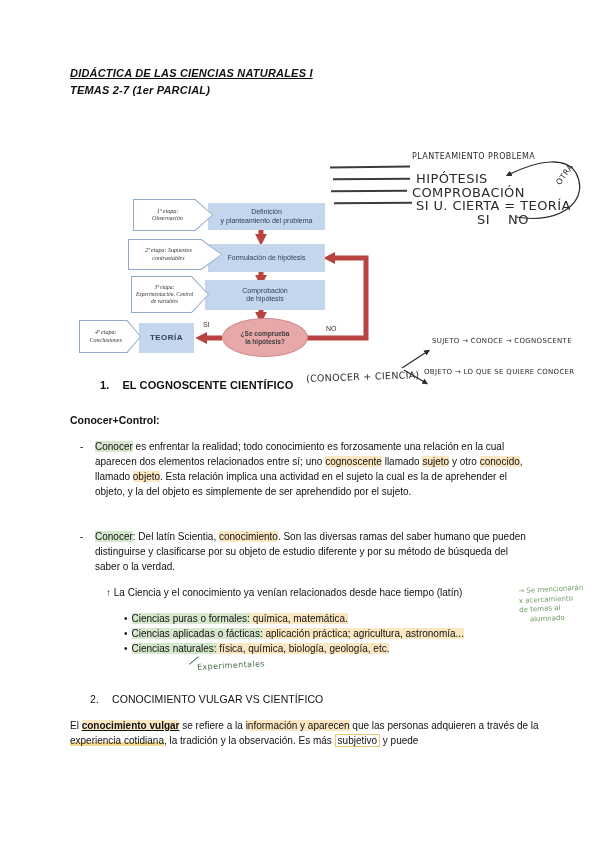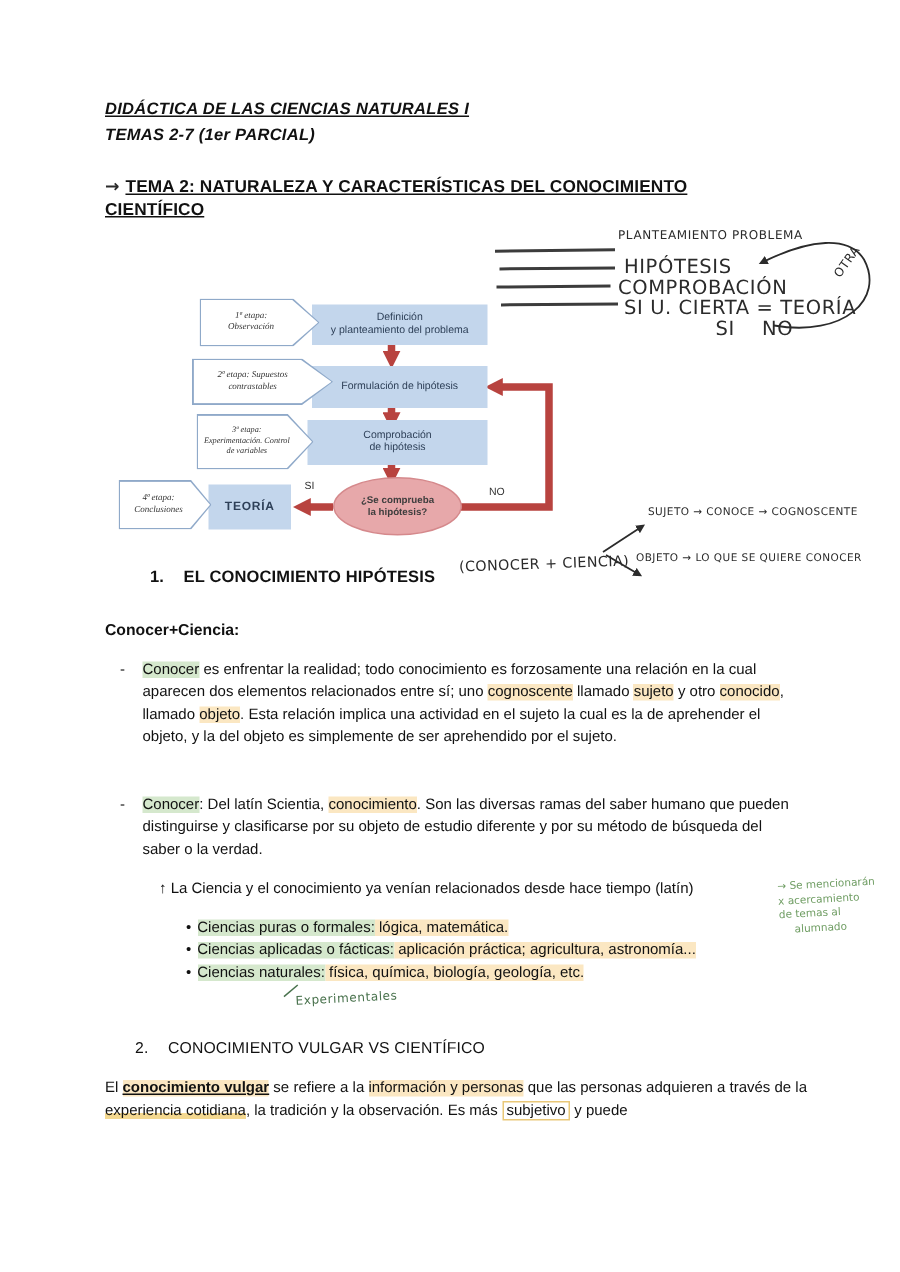--- a/index.html
+++ b/index.html
@@ -58,23 +58,20 @@
             background-position:0 95%;background-repeat:no-repeat;}
   .boxed{border:1px solid #e9c878;padding:0 2px;}
 </style>
 </head>
 <body>
 
 <div class="page">
 
   <div class="abs course">DIDÁCTICA DE LAS CIENCIAS NATURALES I</div>
   <div class="abs subtitle">TEMAS 2-7 (1er PARCIAL)</div>
-  <div class="abs tema">
-    <span class="arrow hand">→</span><span class="tema-text">TEMA 2: NATURALEZA Y CARACTERÍSTICAS DEL CONOCIMIENTO CIENTÍFICO</span>
-  </div>
 
   <svg class="abs layer" style="left:70px;top:155px" width="310" height="215" viewBox="0 0 310 215">
     <defs>
       <marker id="ah" viewBox="0 0 10 10" refX="1" refY="5" markerWidth="2.4" markerHeight="2.4" orient="auto">
         <path d="M0,0 L10,5 L0,10 Z" fill="#b8433f"></path>
       </marker>
     </defs>
     <path d="M191,75 V80" stroke="#b8433f" stroke-width="5" fill="none" marker-end="url(#ah)"></path>
     <path d="M191,116 V121" stroke="#b8433f" stroke-width="5" fill="none" marker-end="url(#ah)"></path>
     <path d="M191,155 V158" stroke="#b8433f" stroke-width="5" fill="none" marker-end="url(#ah)"></path>
@@ -153,39 +150,39 @@
 
   <div class="abs hand conci">(CONOCER + CIENCIA)</div>
   <div class="abs hand sujobj" style="left:432px;top:337px">SUJETO → CONOCE → COGNOSCENTE</div>
   <div class="abs hand sujobj" style="left:424px;top:368px">OBJETO → LO QUE SE QUIERE CONOCER</div>
   <svg class="abs" style="left:397px;top:344px" width="38" height="42" viewBox="0 0 38 42">
     <path d="M5,24 L31,7" stroke="#2b2b2b" stroke-width="1.2" fill="none" marker-end="url(#hh)"></path>
     <path d="M7,26 L29,39" stroke="#2b2b2b" stroke-width="1.2" fill="none" marker-end="url(#hh)"></path>
   </svg>
 
   <div class="abs h1">
-    <span class="num">1.</span><span>EL CONOCIMIENTO HIPÓTESIS</span>
-  </div>
-  <div class="abs kicker">Conocer+Ciencia:</div>
+    <span class="num">1.</span><span>EL COGNOSCENTE CIENTÍFICO</span>
+  </div>
+  <div class="abs kicker">Conocer+Control:</div>
 
   <div class="abs bullet" style="left:80px;top:439px">
     <span class="dash">-</span>
     <span class="btext"><span class="hl-g">Conocer</span><span> es enfrentar la realidad; todo conocimiento es forzosamente una relación en la cual aparecen dos elementos relacionados entre sí; uno </span><span class="hl-y">cognoscente</span><span> llamado </span><span class="hl-y">sujeto</span><span> y otro </span><span class="hl-y">conocido</span><span>, llamado </span><span class="hl-y">objeto</span><span>. Esta relación implica una actividad en el sujeto la cual es la de aprehender el objeto, y la del objeto es simplemente de ser aprehendido por el sujeto.</span></span>
   </div>
 
   <div class="abs bullet" style="left:80px;top:529px">
     <span class="dash">-</span>
     <span class="btext"><span class="hl-g">Conocer</span><span>: Del latín Scientia, </span><span class="hl-y">conocimiento</span><span>. Son las diversas ramas del saber humano que pueden distinguirse y clasificarse por su objeto de estudio diferente y por su método de búsqueda del saber o la verdad.</span></span>
   </div>
 
   <div class="abs note">↑ La Ciencia y el conocimiento ya venían relacionados desde hace tiempo (latín)</div>
 
   <div class="abs subl">
     <div class="subrow">
-      <span class="bc">•</span><span class="hl-g">Ciencias puras o formales:</span><span class="hl-y"> lógica, matemática.</span>
+      <span class="bc">•</span><span class="hl-g">Ciencias puras o formales:</span><span class="hl-y"> química, matemática.</span>
     </div>
     <div class="subrow">
       <span class="bc">•</span><span class="hl-g">Ciencias aplicadas o fácticas:</span><span class="hl-y"> aplicación práctica; agricultura, astronomía...</span>
     </div>
     <div class="subrow">
       <span class="bc">•</span><span class="hl-g">Ciencias naturales:</span><span class="hl-y"> física, química, biología, geología, etc.</span>
     </div>
   </div>
 
   <div class="abs slash"></div>
@@ -195,15 +192,15 @@
     <div>→ Se mencionarán</div>
     <div>x acercamiento</div>
     <div>de temas al</div>
     <div style="padding-left:10px">alumnado</div>
   </div>
 
   <div class="abs h2">
     <span class="num">2.</span><span>CONOCIMIENTO VULGAR VS CIENTÍFICO</span>
   </div>
 
-  <div class="abs para"><span>El </span><span class="vulg">conocimiento vulgar</span><span> se refiere a la </span><span class="hl-y">información y personas</span><span> que las personas adquieren a través de la </span><span class="mk-under">experiencia cotidiana</span><span>, la tradición y la observación. Es más </span><span class="boxed">subjetivo</span><span> y puede</span></div>
+  <div class="abs para"><span>El </span><span class="vulg">conocimiento vulgar</span><span> se refiere a la </span><span class="hl-y">información y aparecen</span><span> que las personas adquieren a través de la </span><span class="mk-under">experiencia cotidiana</span><span>, la tradición y la observación. Es más </span><span class="boxed">subjetivo</span><span> y puede</span></div>
 
 </div>
 
 </body></html>

